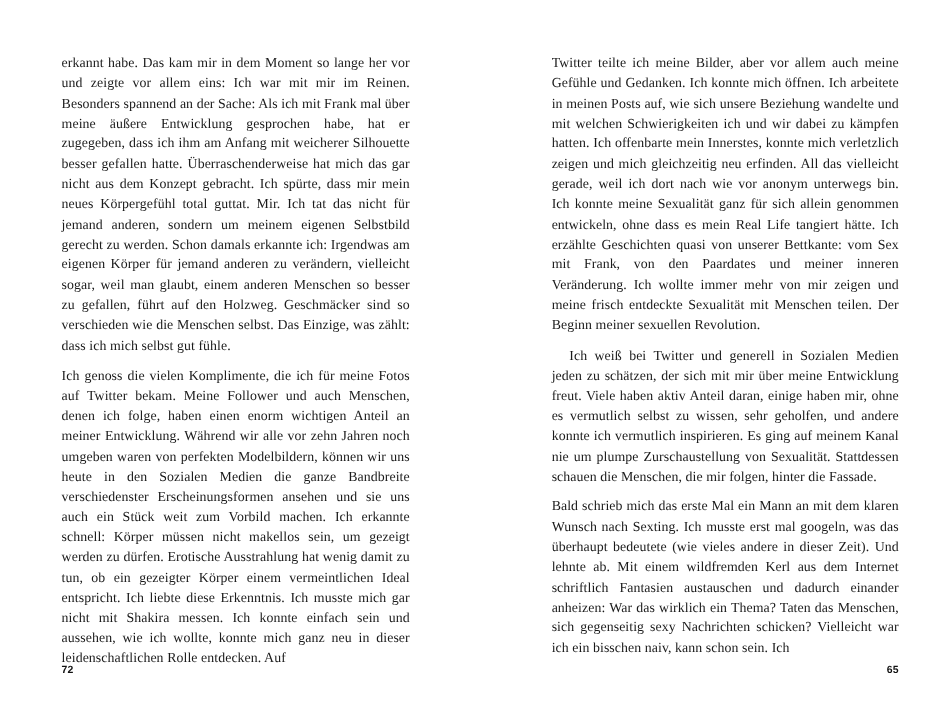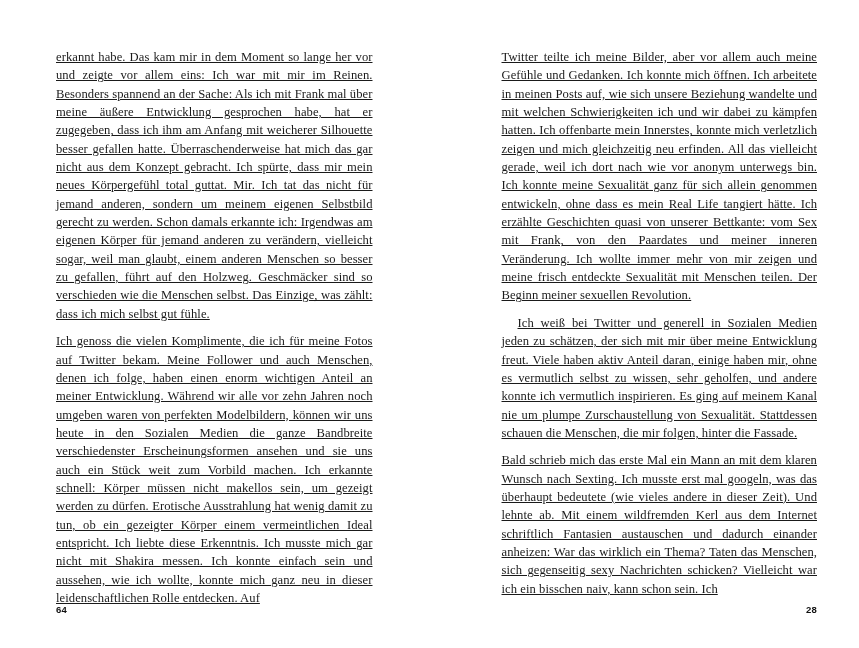--- a/index.html
+++ b/index.html
@@ -25,21 +25,20 @@
     flex-direction: row;
     position: absolute;
     top: 48px;
     left: 0;
     width: 859px;
   }
   .page-col {
     box-sizing: border-box;
     width: 429.5px;
     position: relative;
-    text-decoration: underline;
   }
   .page-col.left {
     padding-left: 56px;
     padding-right: 57px;
   }
   .page-col.right {
     padding-left: 72px;
     padding-right: 42px;
   }
   .body-text p {
@@ -90,16 +89,16 @@
     <div class="page-col right">
       <div class="body-text">
         <p>Twitter teilte ich meine Bilder, aber vor allem auch meine Gefühle und Gedanken. Ich konnte mich öffnen. Ich arbeitete in meinen Posts auf, wie sich unsere Beziehung wandelte und mit welchen Schwierigkeiten ich und wir dabei zu kämpfen hatten. Ich offenbarte mein Innerstes, konnte mich verletzlich zeigen und mich gleichzeitig neu erfinden. All das vielleicht gerade, weil ich dort nach wie vor anonym unterwegs bin. Ich konnte meine Sexualität ganz für sich allein genommen entwickeln, ohne dass es mein Real Life tangiert hätte. Ich erzählte Geschichten quasi von unserer Bettkante: vom Sex mit Frank, von den Paardates und meiner inneren Veränderung. Ich wollte immer mehr von mir zeigen und meine frisch entdeckte Sexualität mit Menschen teilen. Der Beginn meiner sexuellen Revolution.</p>
         <p class="indent">Ich weiß bei Twitter und generell in Sozialen Medien jeden zu schätzen, der sich mit mir über meine Entwicklung freut. Viele haben aktiv Anteil daran, einige haben mir, ohne es vermutlich selbst zu wissen, sehr geholfen, und andere konnte ich vermutlich inspirieren. Es ging auf meinem Kanal nie um plumpe Zurschaustellung von Sexualität. Stattdessen schauen die Menschen, die mir folgen, hinter die Fassade.</p>
         <p>Bald schrieb mich das erste Mal ein Mann an mit dem klaren Wunsch nach Sexting. Ich musste erst mal googeln, was das überhaupt bedeutete (wie vieles andere in dieser Zeit). Und lehnte ab. Mit einem wildfremden Kerl aus dem Internet schriftlich Fantasien austauschen und dadurch einander anheizen: War das wirklich ein Thema? Taten das Menschen, sich gegenseitig sexy Nachrichten schicken? Vielleicht war ich ein bisschen naiv, kann schon sein. Ich</p>
       </div>
     </div>
 
   </div>
 
-  <div class="folio left">64</div>
-  <div class="folio right">28</div>
+  <div class="folio left">72</div>
+  <div class="folio right">65</div>
 
 </div>
 
 </body></html>

